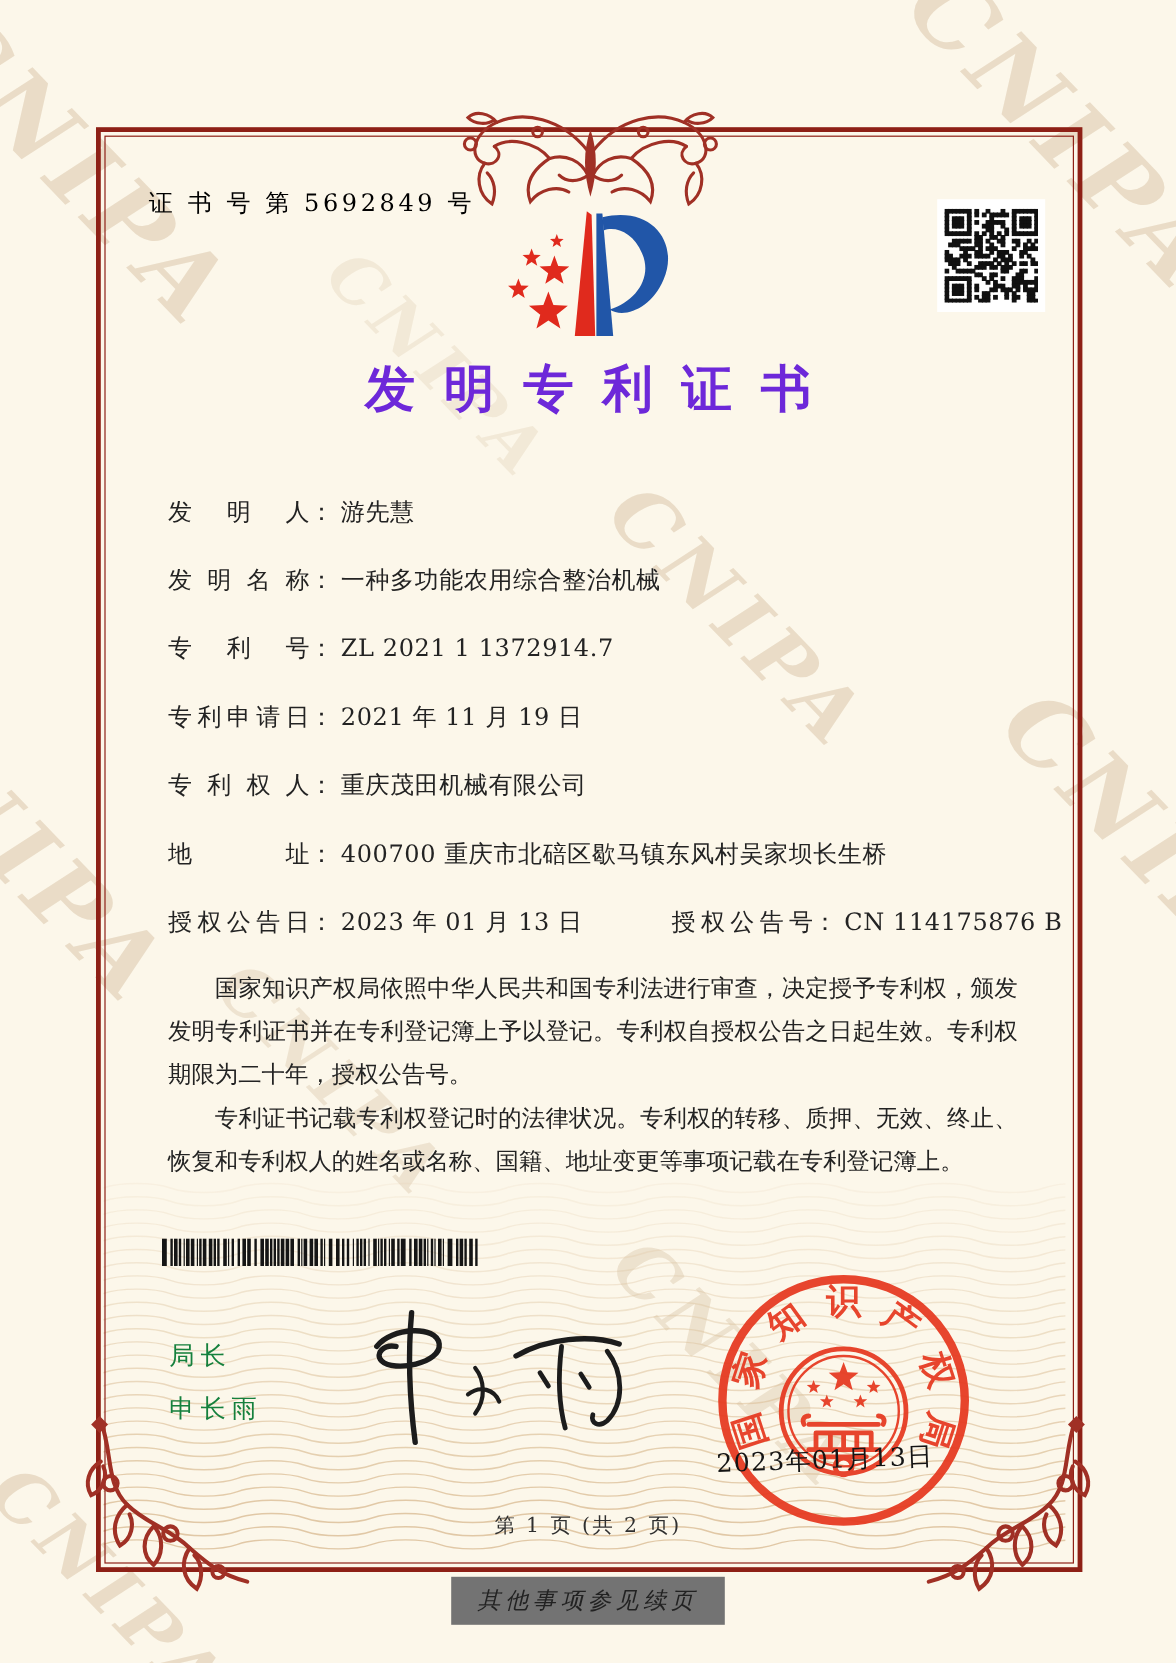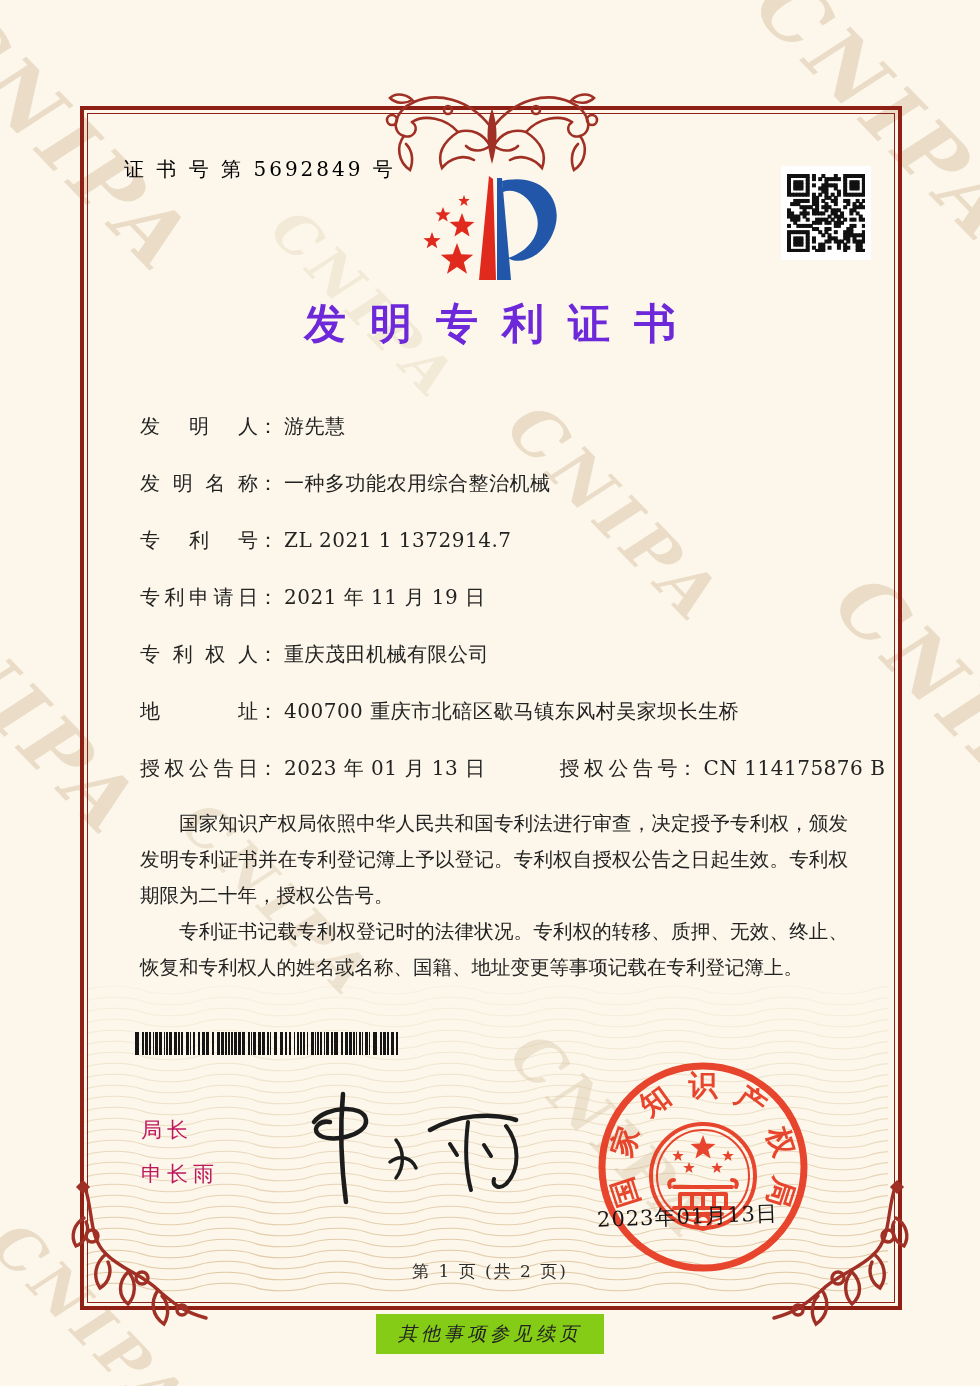--- a/index.html
+++ b/index.html
@@ -39,29 +39,29 @@
   .fpair2{margin-left:74px;}
 
   
   .paras{position:absolute;left:140px;right:132px;top:806px;font-size:19.5px;
          line-height:36px;text-align:justify;}
   .paras p{margin:0;text-indent:2em;}
 
   
   .barcode{position:absolute;left:135px;top:1032px;}
   .signer{position:absolute;left:141px;top:1108px;font-size:21px;line-height:44px;
-          letter-spacing:5px;color:#be185d;}
+          letter-spacing:5px;color:#15803d;}
   .signature{position:absolute;left:268px;top:1082px;}
   .seal{position:absolute;left:592px;top:1056px;opacity:.93;}
   .seal-date{position:absolute;left:597px;top:1202px;width:210px;font-size:21px;
              color:#141414;letter-spacing:1px;transform:rotate(-2deg);white-space:nowrap;}
   .page-info{position:absolute;left:0;right:0;top:1260px;text-align:center;font-size:17px;
              letter-spacing:2px;color:#2f2f2f;}
   .footer-note{position:absolute;left:50%;top:1314px;transform:translateX(-50%);
-               background:#84cc16;padding:7px 22px;font-size:19px;letter-spacing:4px;
+               background:#737373;padding:7px 22px;font-size:19px;letter-spacing:4px;
                font-style:italic;color:#222;}
 
   .ornament{position:absolute;pointer-events:none;}
 </style>
 </head>
 <body>
 
 <div class="page">
 
   <div class="wm" style="left:-18px;top:-14px;font-size:82px;">CNIPA</div>

